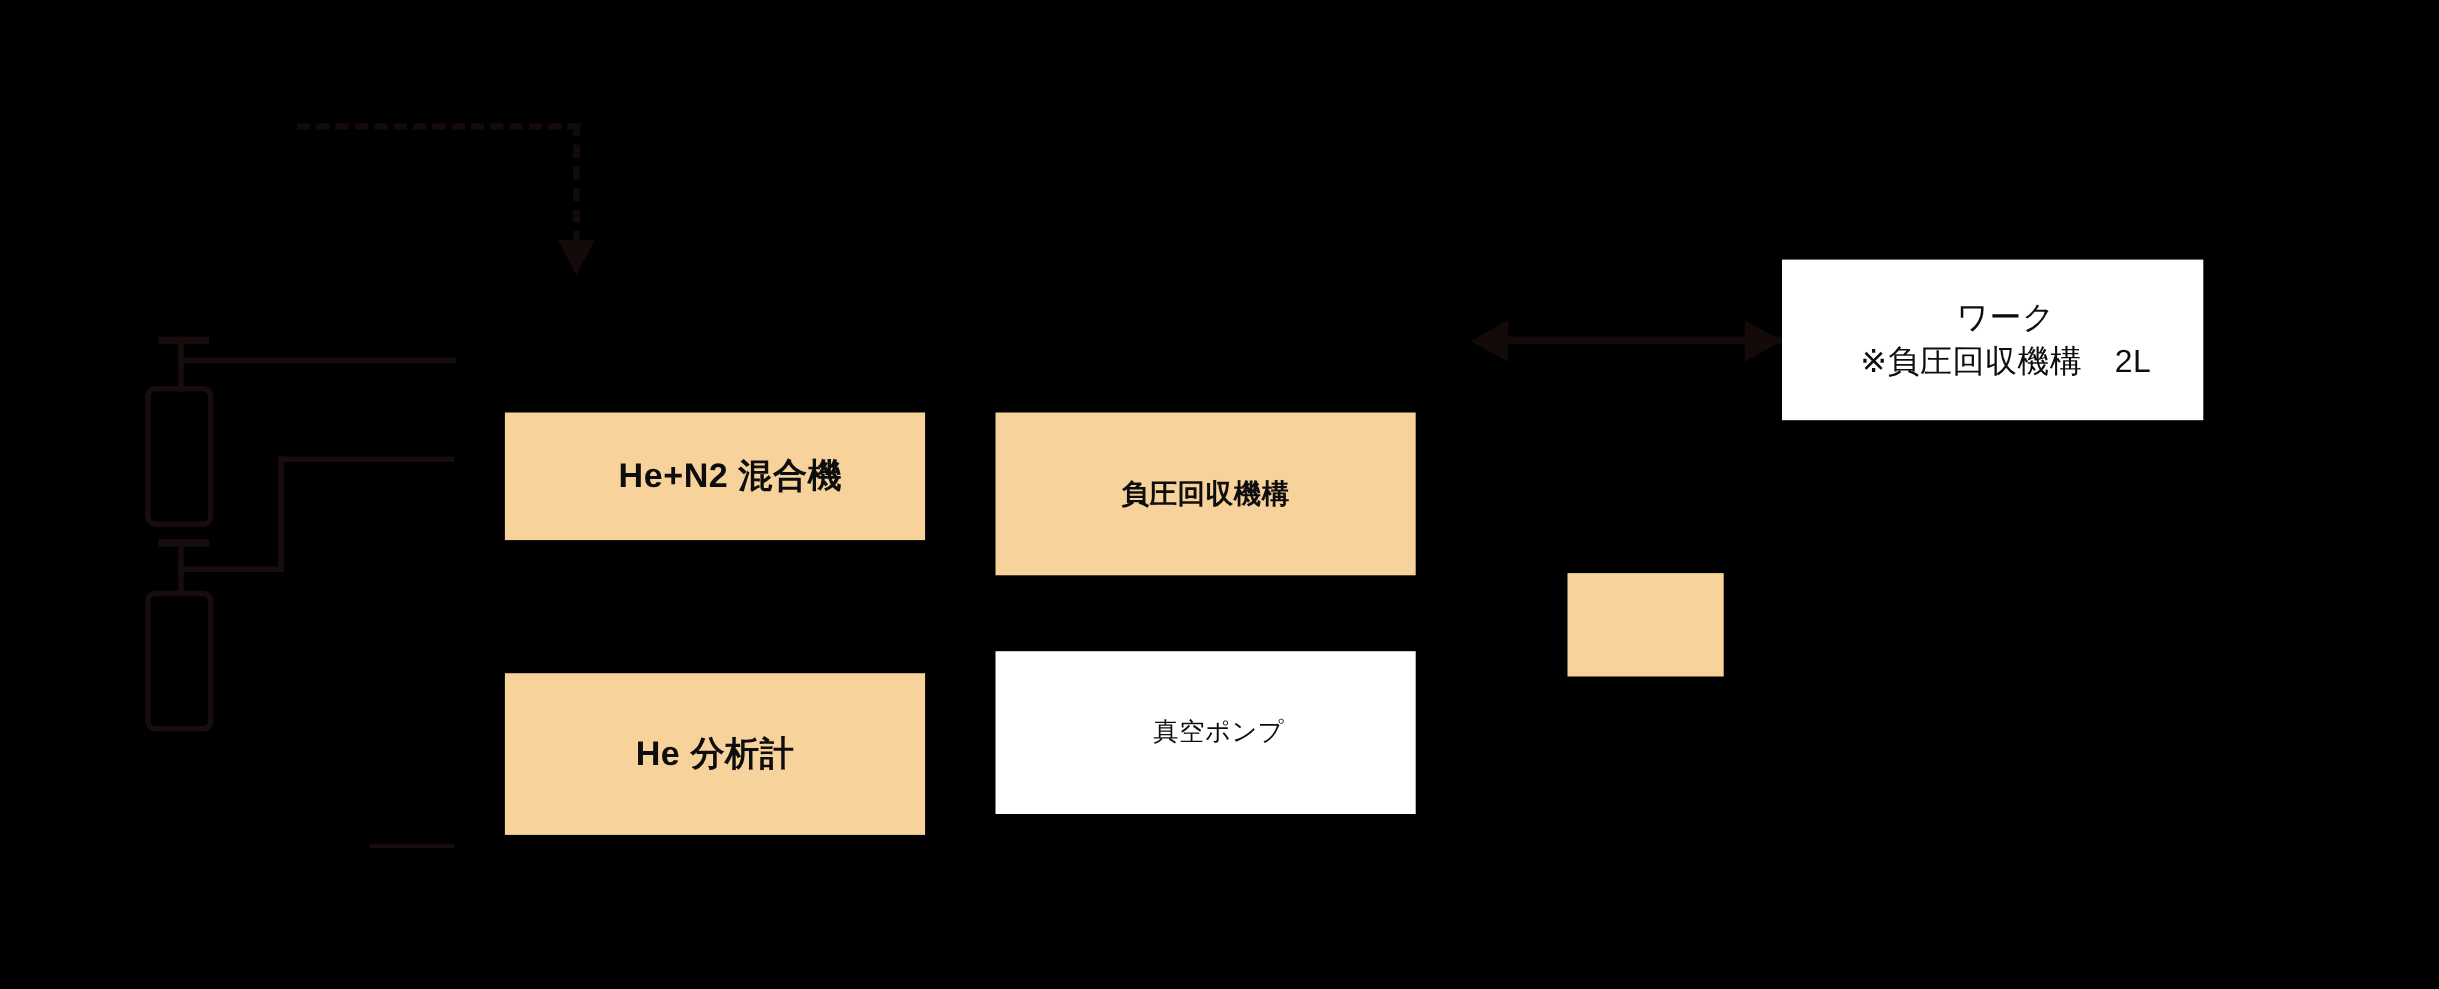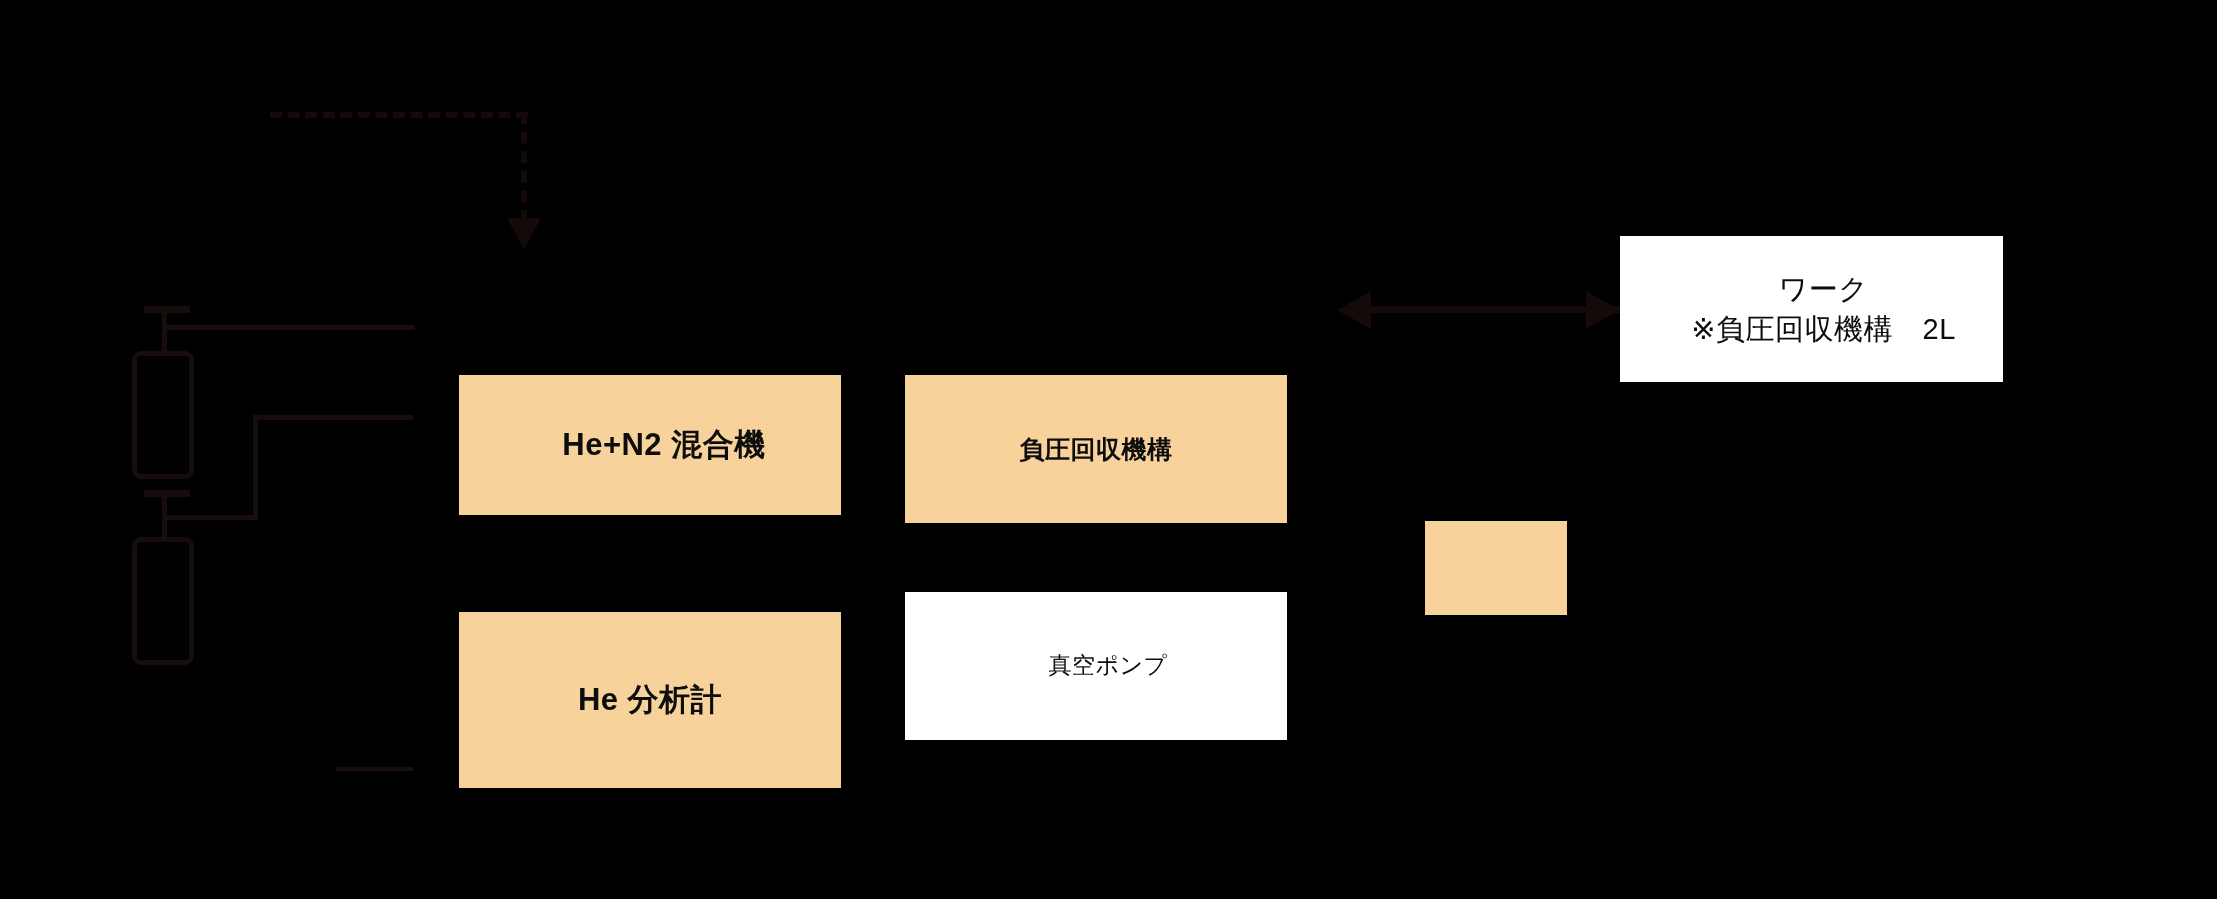--- a/index.html
+++ b/index.html
@@ -105,25 +105,25 @@
   <div class="hline ink" style="left:162px; top:515px; width:96px;"></div>
 
   <div class="vline ink" style="left:253px; top:415px; height:105px;"></div>
 
   <div class="hline ink" style="left:253px; top:415px; width:160px;"></div>
 
   <div class="cyl" style="left:132px; top:537px; width:62px; height:128px;"></div>
 
   <div class="hline ink" style="left:336px; top:767px; width:77px; height:4px;"></div>
 
-  <div class="pbox fill-orange" style="left:459px; top:375px; width:382px; height:140px; font-size:31px;padding-left:28px;">He+N2 混合機</div>
+  <div class="pbox fill-orange" style="left:459px; top:375px; width:382px; height:116px; font-size:31px;padding-left:28px;">He+N2 混合機</div>
 
   <div class="pbox fill-orange" style="left:905px; top:375px; width:382px; height:148px; font-size:25px;">負圧回収機構</div>
 
-  <div class="pbox fill-orange" style="left:459px; top:612px; width:382px; height:176px; font-size:31px;">He 分析計</div>
+  <div class="pbox fill-orange" style="left:459px; top:612px; width:382px; height:147px; font-size:31px;">He 分析計</div>
 
   <div class="pbox fill-white" style="left:905px; top:592px; width:382px; height:148px; font-size:23px;">真空ポンプ</div>
 
   <div class="pbox fill-orange" style="left:1425px; top:521px; width:142px; height:94px; font-size:24px;"></div>
 
   <div class="hline" style="left:1355px; top:306px; width:265px; height:7px; background:#140a0a;"></div>
   <div class="arrow-left" style="left:1337px; top:291px;"></div>
   <div class="arrow-right" style="left:1586px; top:291px;"></div>
 
   <div class="pbox fill-white plain" style="left:1620px; top:236px; width:383px; height:146px; flex-direction:column; font-size:29px;">

